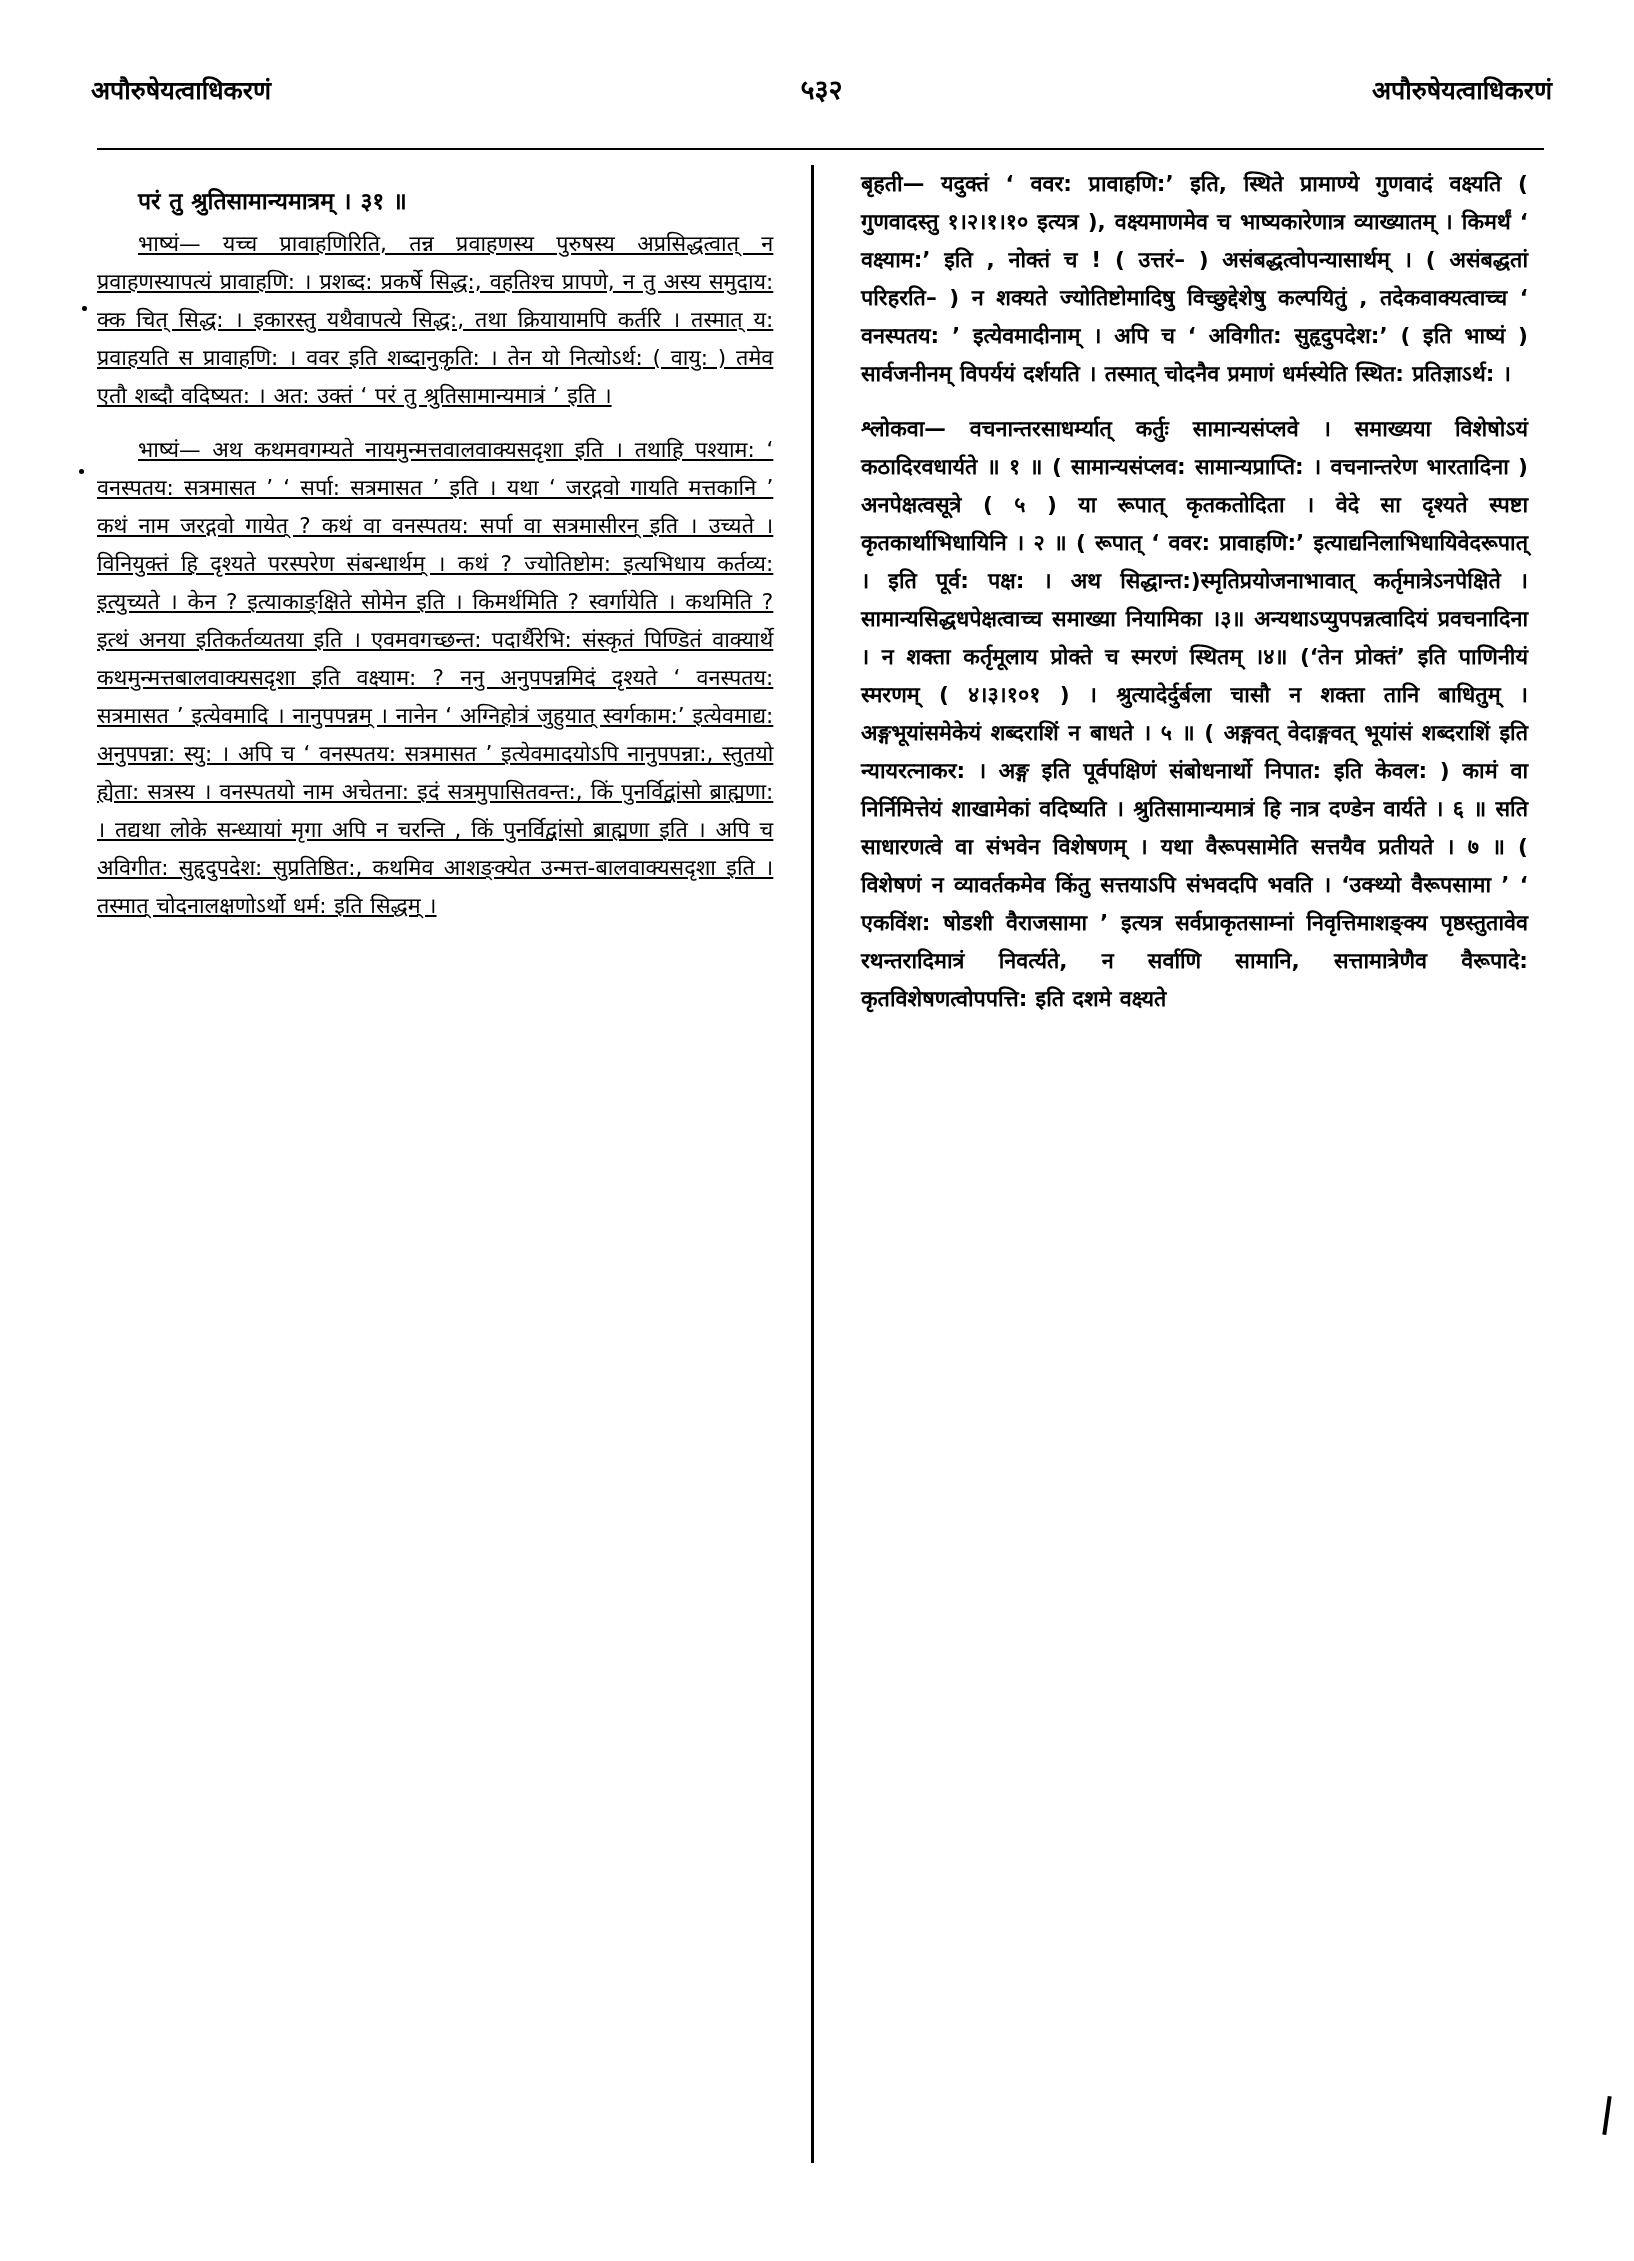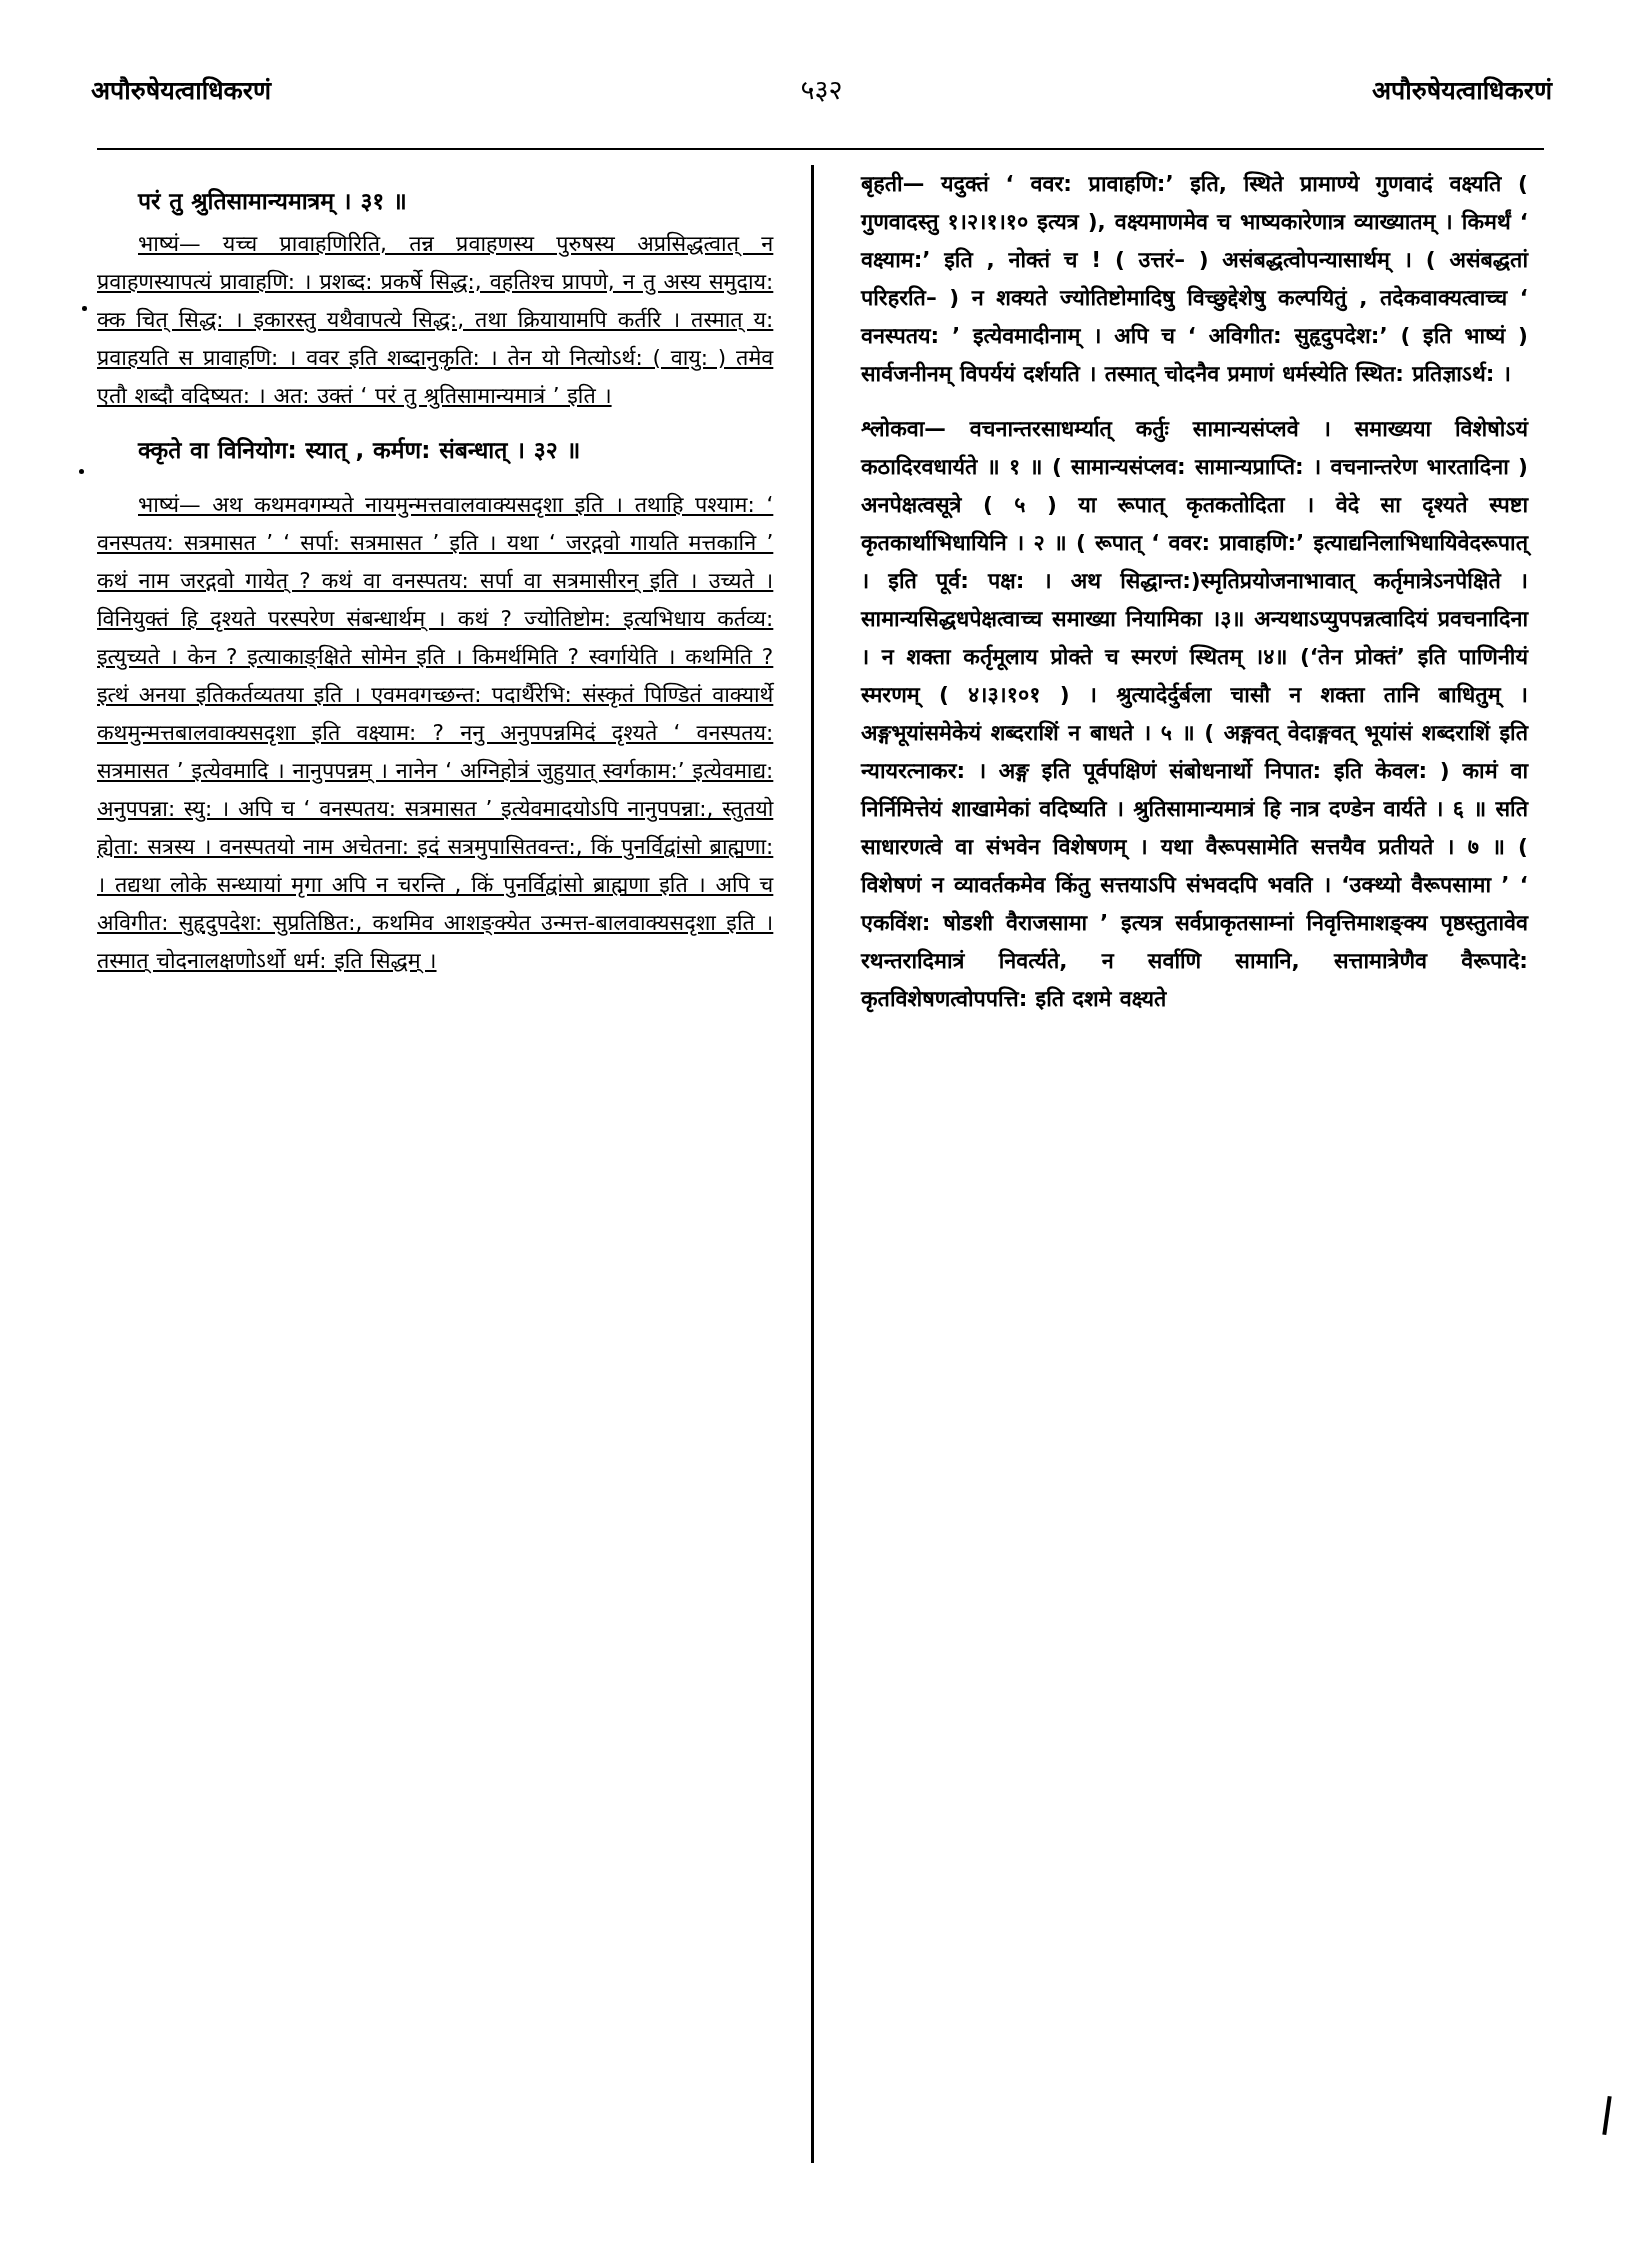--- a/index.html
+++ b/index.html
@@ -27,21 +27,21 @@
     align-items: baseline;
     justify-content: space-between;
   }
   .header-left, .header-right {
     font-size: 25px;
     font-weight: bold;
     letter-spacing: 0px;
   }
   .header-center {
     font-size: 27px;
-    font-weight: normal;
+    font-weight: bold;
   }
   .rule {
     position: absolute;
     top: 148px;
     left: 97px;
     width: 1447px;
     height: 2.3px;
     background: #000000;
   }
   .columns {
@@ -132,21 +132,20 @@
   <div class="rule"></div>
 
   <div class="dot-mark2"></div>
   <div class="dot-mark"></div>
 
   <div class="columns">
 
     <div class="col col-left">
       <p class="sutra gap-top">परं तु श्रुतिसामान्यमात्रम् । ३१ ॥</p>
       <p class="indent">भाष्यं— यच्च प्रावाहणिरिति, तन्न प्रवाहणस्य पुरुषस्य अप्रसिद्धत्वात् न प्रवाहणस्यापत्यं प्रावाहणि: । प्रशब्द: प्रकर्षे सिद्ध:, वहतिश्च प्रापणे, न तु अस्य समुदाय: क्क चित् सिद्ध: । इकारस्तु यथैवापत्ये सिद्ध:, तथा क्रियायामपि कर्तरि । तस्मात् य: प्रवाहयति स प्रावाहणि: । ववर इति शब्दानुकृति: । तेन यो नित्योऽर्थ: ( वायु: ) तमेव एतौ शब्दौ वदिष्यत: । अत: उक्तं ‘ परं तु श्रुतिसामान्यमात्रं ’ इति ।</p>
-      <p class="sutra gap-top">क्कृते वा विनियोग: स्यात् , कर्मण: संबन्धात् । ३२ ॥</p>
       <p class="indent gap-top">भाष्यं— अथ कथमवगम्यते नायमुन्मत्तवालवाक्यसदृशा इति । तथाहि पश्याम: ‘ वनस्पतय: सत्रमासत ’ ‘ सर्पा: सत्रमासत ’ इति । यथा ‘ जरद्गवो गायति मत्तकानि ’ कथं नाम जरद्गवो गायेत् ? कथं वा वनस्पतय: सर्पा वा सत्रमासीरन् इति । उच्यते । विनियुक्तं हि दृश्यते परस्परेण संबन्धार्थम् । कथं ? ज्योतिष्टोम: इत्यभिधाय कर्तव्य: इत्युच्यते । केन ? इत्याकाङ्क्षिते सोमेन इति । किमर्थमिति ? स्वर्गायेति । कथमिति ? इत्थं अनया इतिकर्तव्यतया इति । एवमवगच्छन्त: पदार्थैरेभि: संस्कृतं पिण्डितं वाक्यार्थे कथमुन्मत्तबालवाक्यसदृशा इति वक्ष्याम: ? ननु अनुपपन्नमिदं दृश्यते ‘ वनस्पतय: सत्रमासत ’ इत्येवमादि । नानुपपन्नम् । नानेन ‘ अग्निहोत्रं जुहुयात् स्वर्गकाम:’ इत्येवमाद्य: अनुपपन्ना: स्यु: । अपि च ‘ वनस्पतय: सत्रमासत ’ इत्येवमादयोऽपि नानुपपन्ना:, स्तुतयो ह्येता: सत्रस्य । वनस्पतयो नाम अचेतना: इदं सत्रमुपासितवन्त:, किं पुनर्विद्वांसो ब्राह्मणा: । तद्यथा लोके सन्ध्यायां मृगा अपि न चरन्ति , किं पुनर्विद्वांसो ब्राह्मणा इति । अपि च अविगीत: सुहृदुपदेश: सुप्रतिष्ठित:, कथमिव आशङ्क्येत उन्मत्त-बालवाक्यसदृशा इति । तस्मात् चोदनालक्षणोऽर्थो धर्म: इति सिद्धम् ।</p>
     </div>
 
     <div class="divider"></div>
 
     <div class="col col-right">
       <p>बृहती— यदुक्तं ‘ ववर: प्रावाहणि:’ इति, स्थिते प्रामाण्ये गुणवादं वक्ष्यति ( गुणवादस्तु १।२।१।१० इत्यत्र ), वक्ष्यमाणमेव च भाष्यकारेणात्र व्याख्यातम् । किमर्थं ‘ वक्ष्याम:’ इति , नोक्तं च ! ( उत्तरं– ) असंबद्धत्वोपन्यासार्थम् । ( असंबद्धतां परिहरति– ) न शक्यते ज्योतिष्टोमादिषु विच्छुद्देशेषु कल्पयितुं , तदेकवाक्यत्वाच्च ‘ वनस्पतय: ’ इत्येवमादीनाम् । अपि च ‘ अविगीत: सुहृदुपदेश:’ ( इति भाष्यं ) सार्वजनीनम् विपर्ययं दर्शयति । तस्मात् चोदनैव प्रमाणं धर्मस्येति स्थित: प्रतिज्ञाऽर्थ: ।</p>
       <p class="gap-top">श्लोकवा— वचनान्तरसाधर्म्यात् कर्तुः सामान्यसंप्लवे । समाख्यया विशेषोऽयं कठादिरवधार्यते ॥ १ ॥ ( सामान्यसंप्लव: सामान्यप्राप्ति: । वचनान्तरेण भारतादिना ) अनपेक्षत्वसूत्रे ( ५ ) या रूपात् कृतकतोदिता । वेदे सा दृश्यते स्पष्टा कृतकार्थाभिधायिनि । २ ॥ ( रूपात् ‘ ववर: प्रावाहणि:’ इत्याद्यनिलाभिधायिवेदरूपात् । इति पूर्व: पक्ष: । अथ सिद्धान्त:)स्मृतिप्रयोजनाभावात् कर्तृमात्रेऽनपेक्षिते । सामान्यसिद्धधपेक्षत्वाच्च समाख्या नियामिका ।३॥ अन्यथाऽप्युपपन्नत्वादियं प्रवचनादिना । न शक्ता कर्तृमूलाय प्रोक्ते च स्मरणं स्थितम् ।४॥ (‘तेन प्रोक्तं’ इति पाणिनीयं स्मरणम् ( ४।३।१०१ ) । श्रुत्यादेर्दुर्बला चासौ न शक्ता तानि बाधितुम् । अङ्गभूयांसमेकेयं शब्दराशिं न बाधते । ५ ॥ ( अङ्गवत् वेदाङ्गवत् भूयांसं शब्दराशिं इति न्यायरत्नाकर: । अङ्ग इति पूर्वपक्षिणं संबोधनार्थो निपात: इति केवल: ) कामं वा निर्निमित्तेयं शाखामेकां वदिष्यति । श्रुतिसामान्यमात्रं हि नात्र दण्डेन वार्यते । ६ ॥ सति साधारणत्वे वा संभवेन विशेषणम् । यथा वैरूपसामेति सत्तयैव प्रतीयते । ७ ॥ ( विशेषणं न व्यावर्तकमेव किंतु सत्तयाऽपि संभवदपि भवति । ‘उक्थ्यो वैरूपसामा ’ ‘ एकविंश: षोडशी वैराजसामा ’ इत्यत्र सर्वप्राकृतसाम्नां निवृत्तिमाशङ्क्य पृष्ठस्तुतावेव रथन्तरादिमात्रं निवर्त्यते, न सर्वाणि सामानि, सत्तामात्रेणैव वैरूपादे: कृतविशेषणत्वोपपत्ति: इति दशमे वक्ष्यते</p>
     </div>
 

